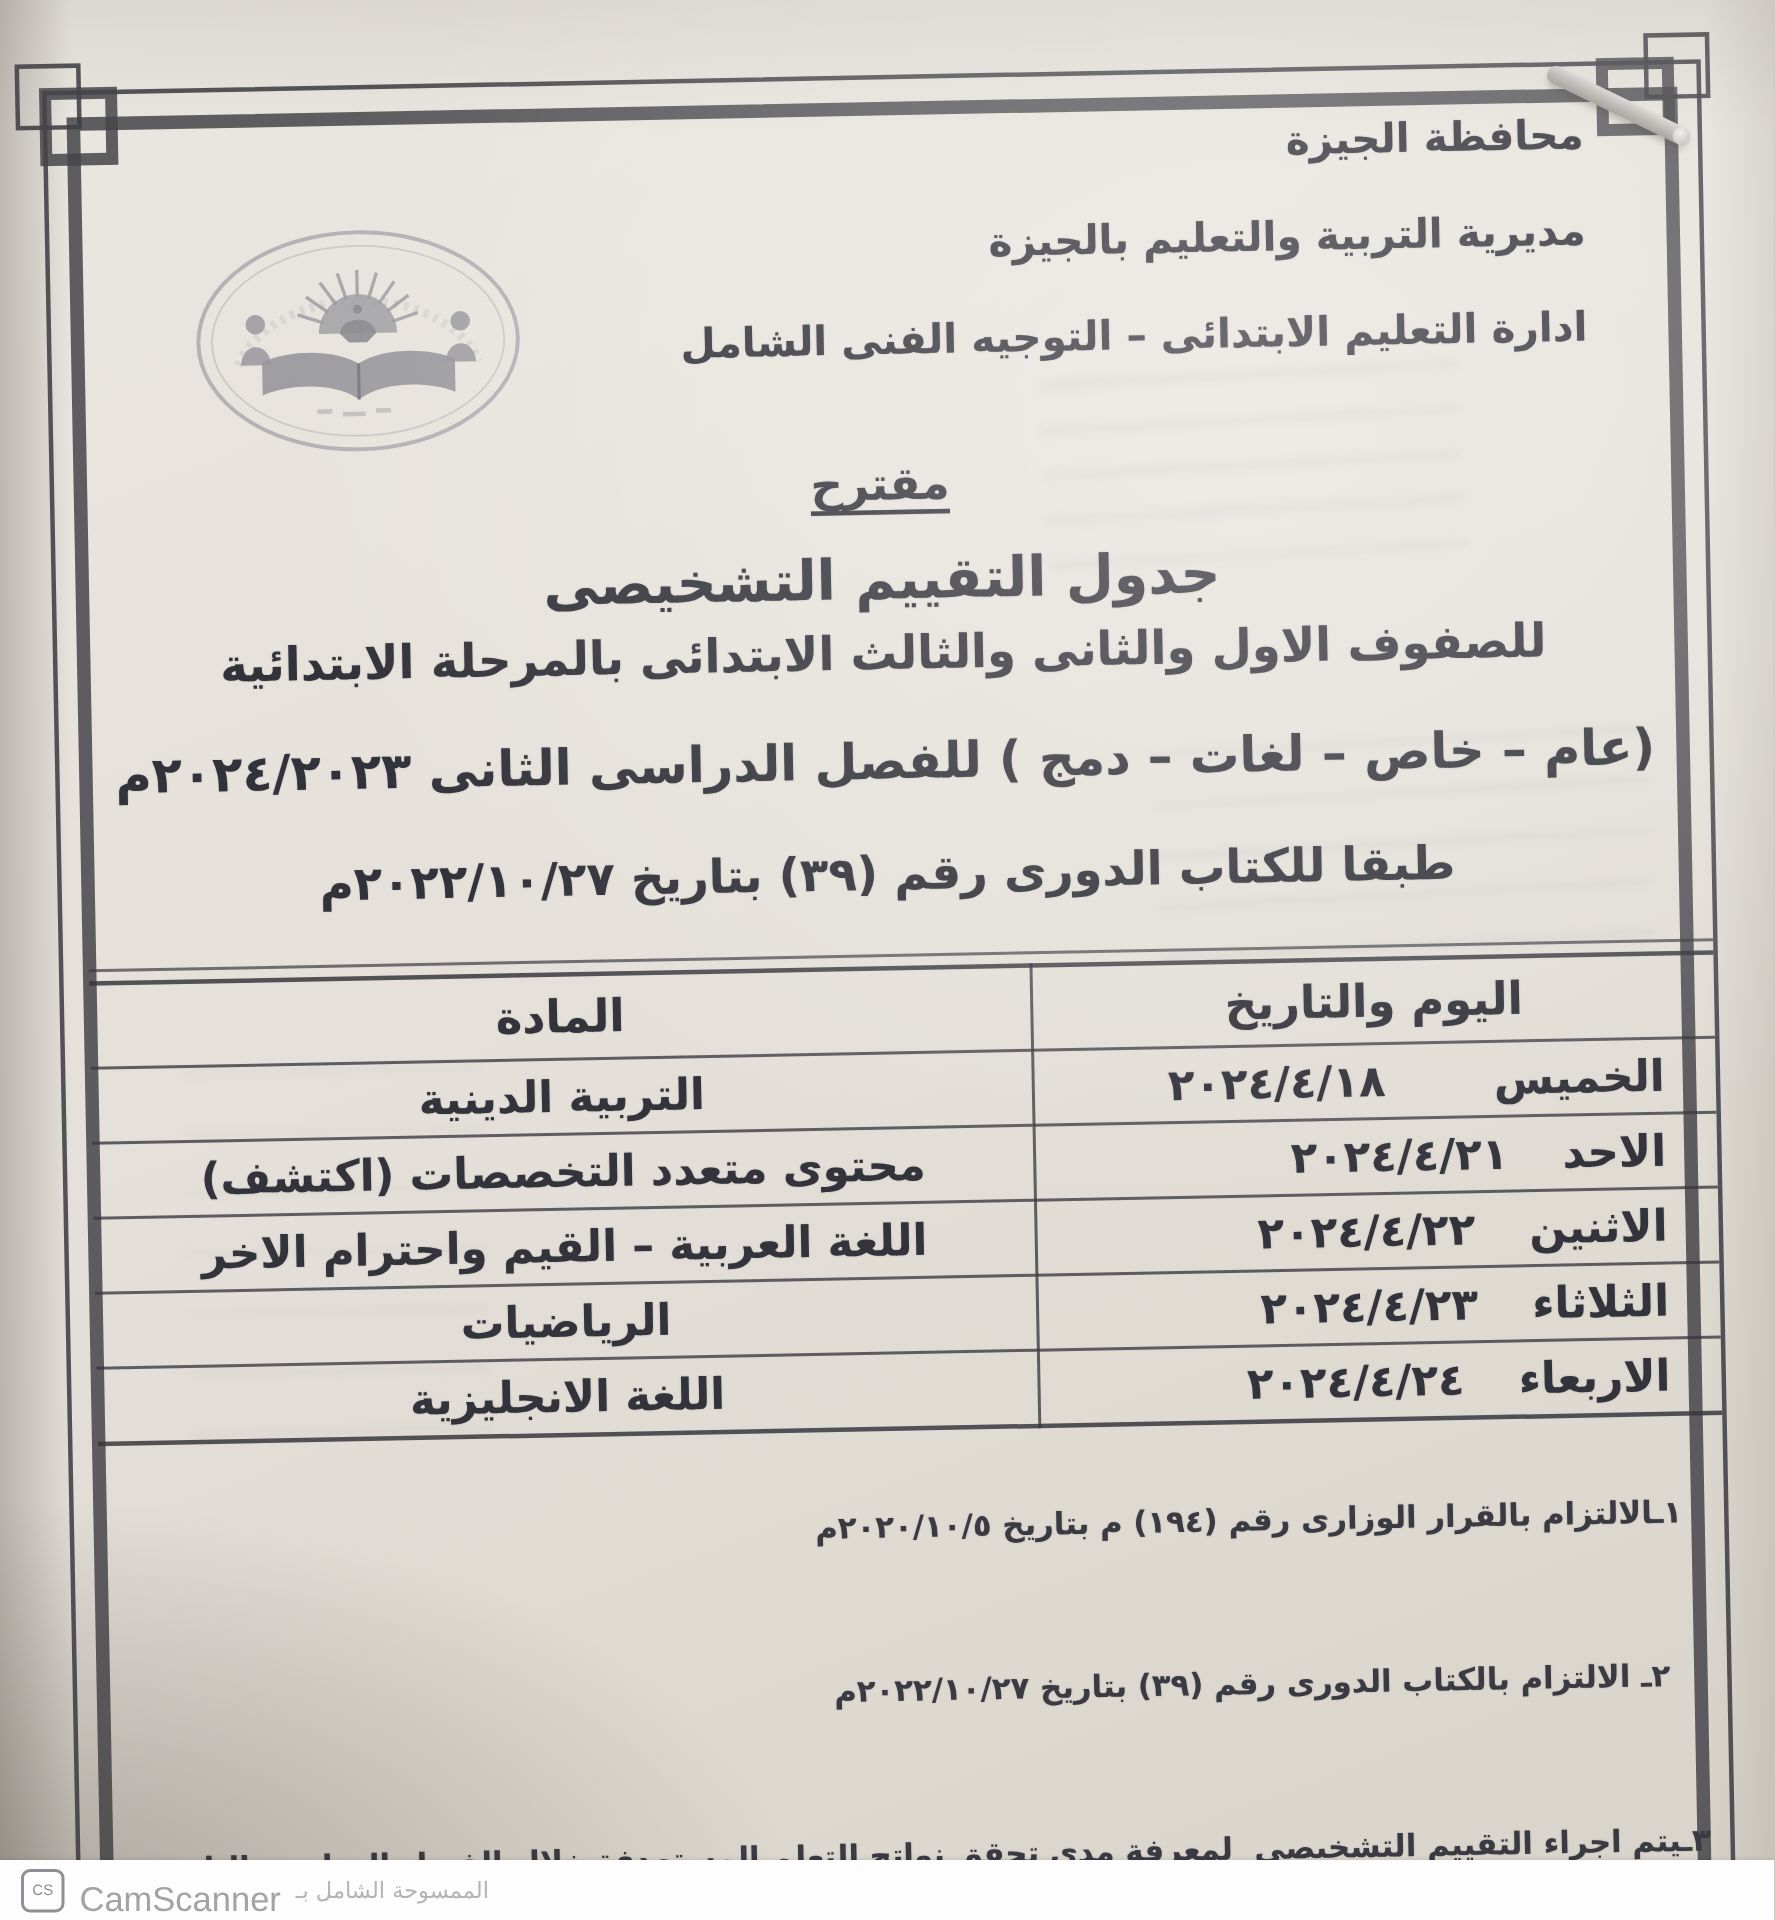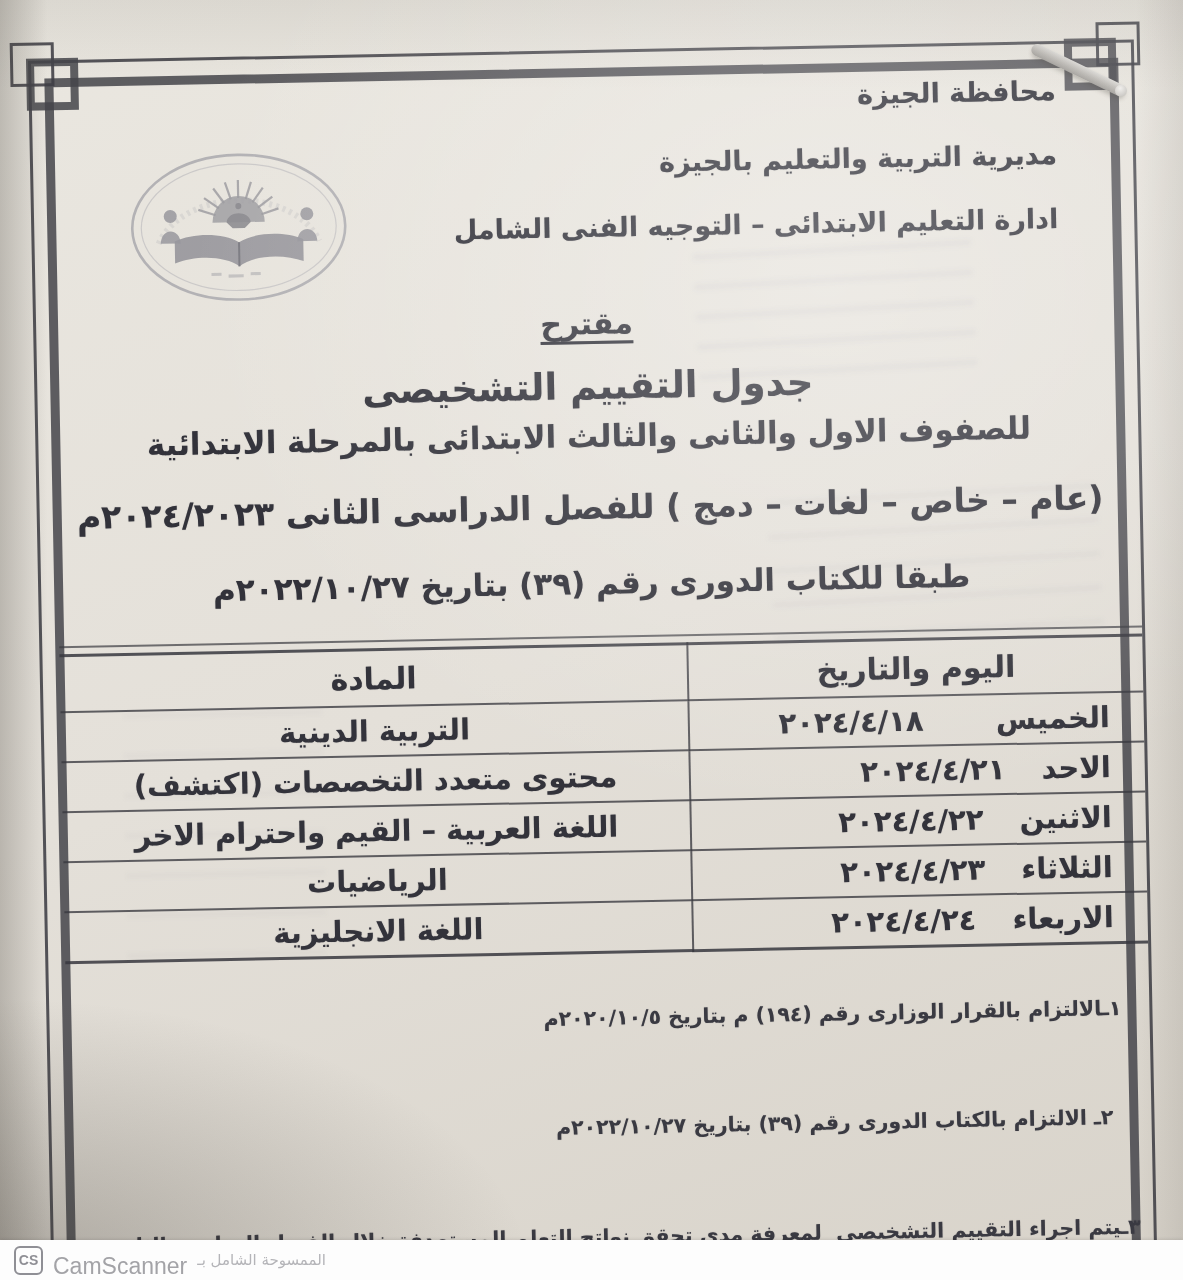--- a/index.html
+++ b/index.html
@@ -71,21 +71,21 @@
       linear-gradient(to right, rgba(75,70,62,.28) 0, transparent 4%),
       linear-gradient(to left, rgba(75,70,62,.12) 0, transparent 4%),
       linear-gradient(to bottom, rgba(90,85,75,.10) 0, transparent 7%),
       radial-gradient(45% 22% at 0% 100%, rgba(60,55,48,.32), transparent);}
   
   .scan-bar{position:absolute;left:0;right:0;bottom:0;height:40px;background:#fdfdfd;
     display:flex;align-items:center;gap:10px;padding-left:14px;direction:ltr;
     box-shadow:0 -1px 3px rgba(0,0,0,.10);}
   .cs-badge{width:25px;height:25px;border:2px solid #8f8f95;border-radius:6px;
     display:flex;align-items:center;justify-content:center;
-    font-family:"Liberation Sans",sans-serif;font-size:14px;font-weight:bold;color:#8f8f95;}
+    font-family:"Liberation Sans",sans-serif;font-size:10px;font-weight:normal;color:#8f8f95;}
   .cs-brand{font-family:"Liberation Sans",sans-serif;font-size:23px;color:#a3a3a7;margin-top:12px;}
   .cs-label{font-size:15px;color:#b4b4b8;}
 </style>
 </head>
 <body>
 
 <div class="photo">
   <div class="sheet">
 
     <div class="frame-thin"></div>

